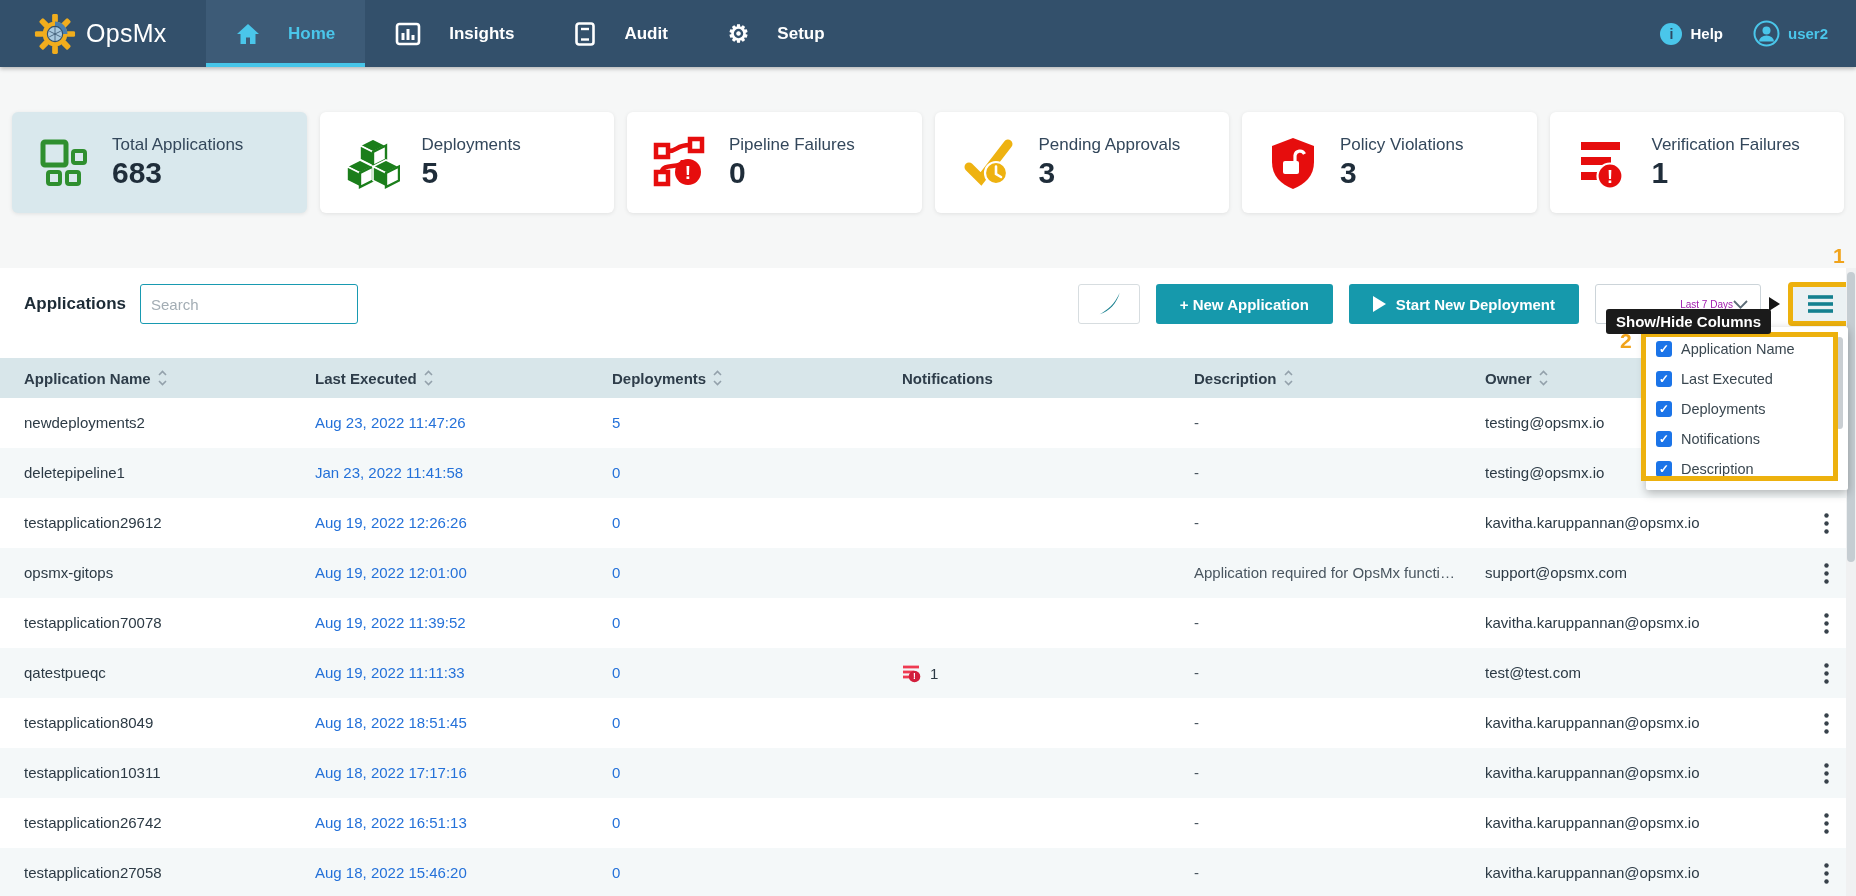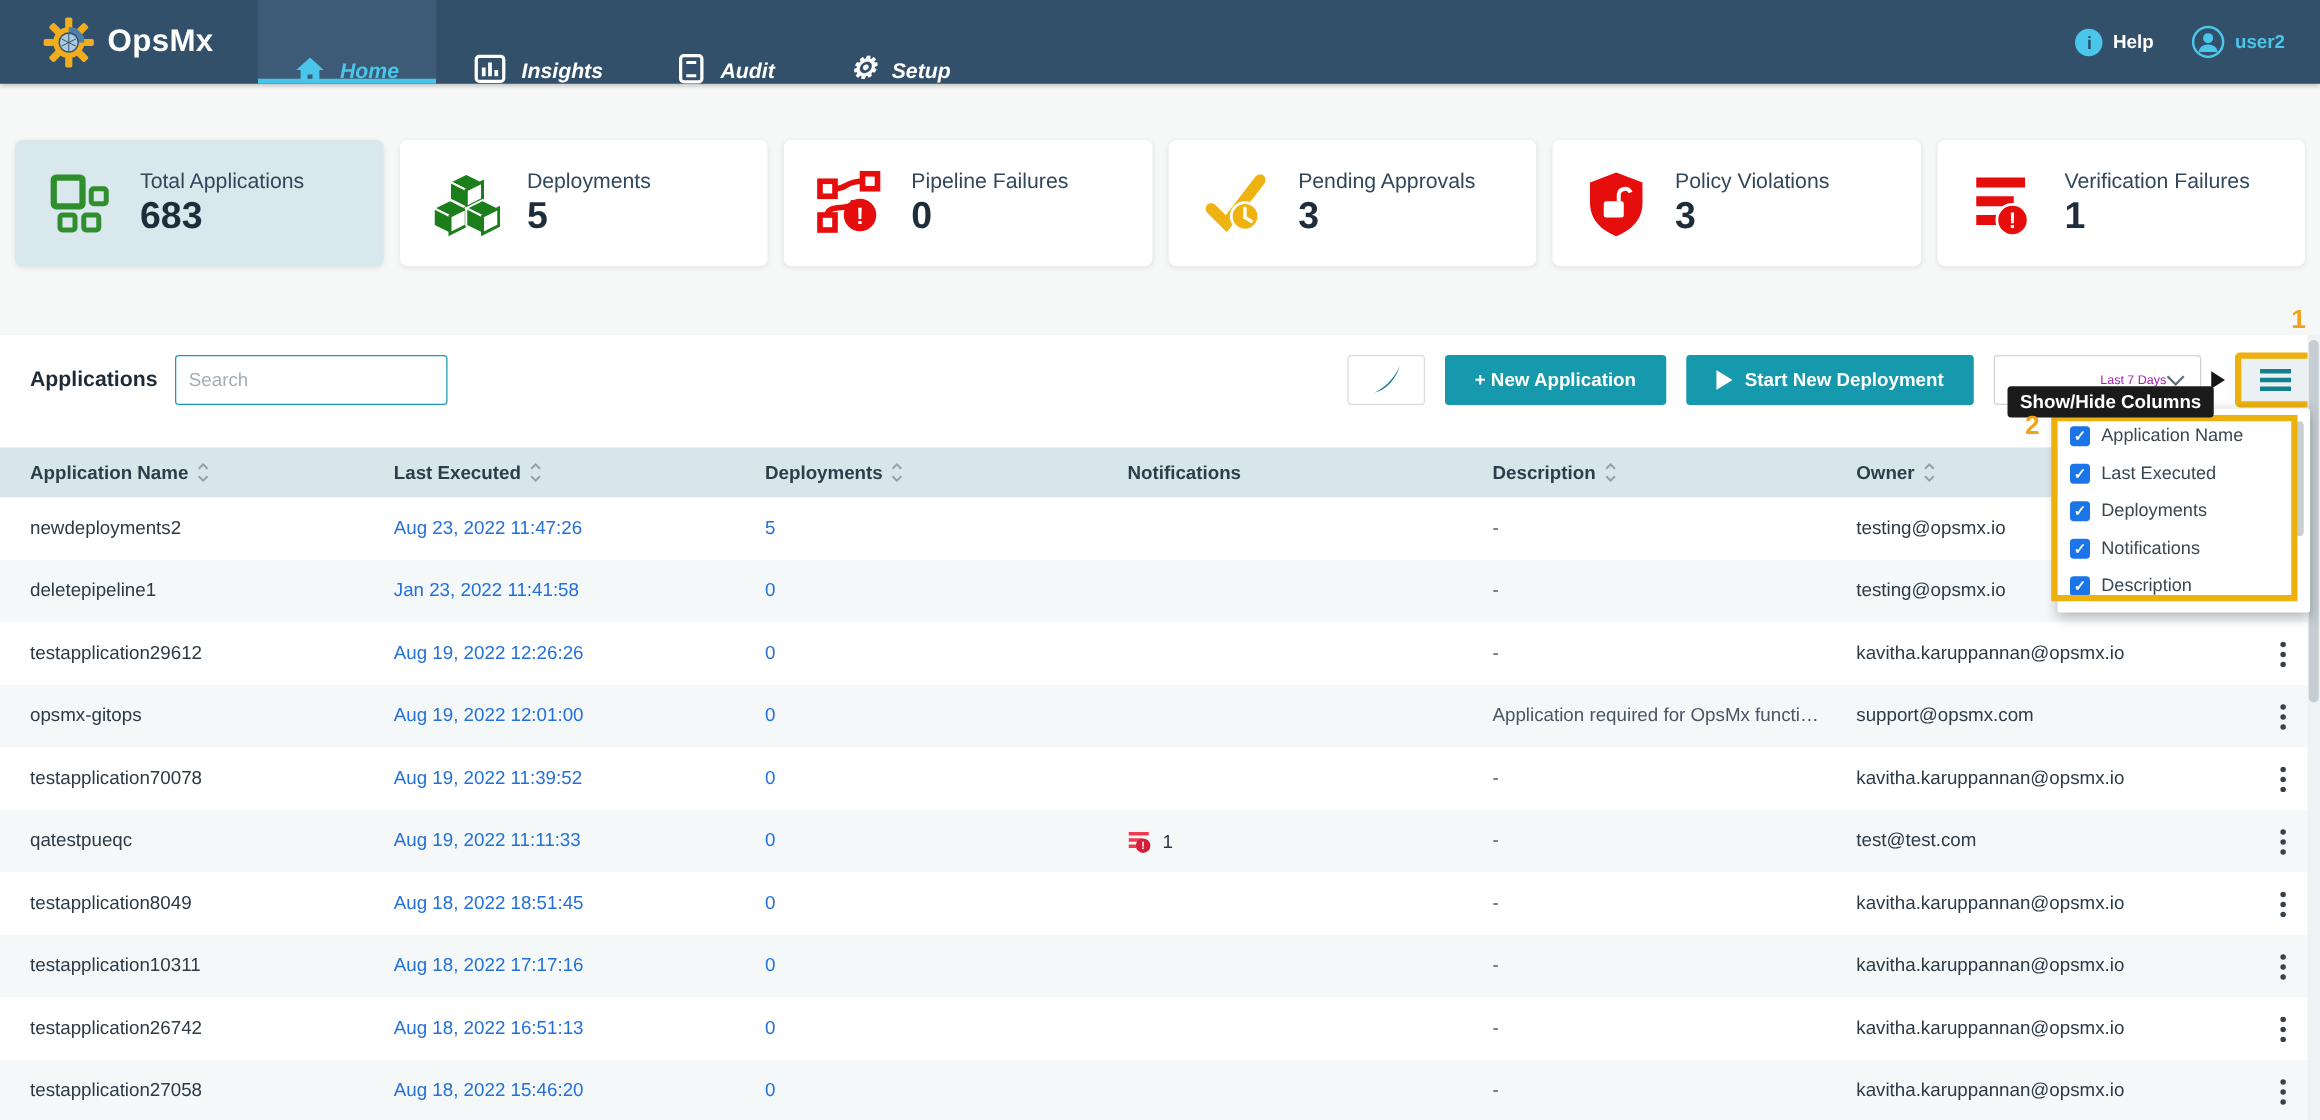--- a/index.html
+++ b/index.html
@@ -3,24 +3,24 @@
 <meta charset="utf-8">
 <style>
   * { margin:0; padding:0; box-sizing:border-box; }
   html,body { width:1856px; height:896px; overflow:hidden;
     font-family:"Liberation Sans", sans-serif; background:#f6f7f7; position:relative; }
 
   
   .topnav { height:67px; background:#33506b; display:flex; align-items:stretch;
     color:#fff; box-shadow:0 2px 4px rgba(0,0,0,.25); position:relative; z-index:5; }
   .brand { display:flex; align-items:center; gap:10px; margin-left:34px; width:150px; }
-  .brand-text { font-size:25px; font-weight:700; letter-spacing:.3px; }
+  .brand-text { font-size:25px; font-weight:400; letter-spacing:.3px; }
   .tabs { display:flex; margin-left:22px; }
-  .tab { display:flex; align-items:flex-end; gap:12px; padding:0 30px; font-size:17px;
-    font-weight:600; cursor:pointer; color:#fff;font-style:italic; }
+  .tab { display:flex; align-items:center; gap:28px; padding:0 30px; font-size:17px;
+    font-weight:600; cursor:pointer; color:#fff; }
   .tab.active { background:#3d5b77; color:#4ac6ea; box-shadow:inset 0 -4px 0 #47c5e8; }
   .tab .glyph { font-size:24px; line-height:1; }
   .nav-right { margin-left:auto; display:flex; align-items:center; gap:30px; margin-right:28px; }
   .help { display:flex; align-items:center; gap:8px; font-size:15px; font-weight:700; cursor:pointer; }
   .info-badge { width:22px; height:22px; border-radius:50%; background:#4ac6ea; color:#2c4a63;
     font-weight:700; font-size:14px; display:flex; align-items:center; justify-content:center; }
   .user { display:flex; align-items:center; gap:8px; font-size:15px; font-weight:700;
     color:#4ac6ea; cursor:pointer; }
 
   

